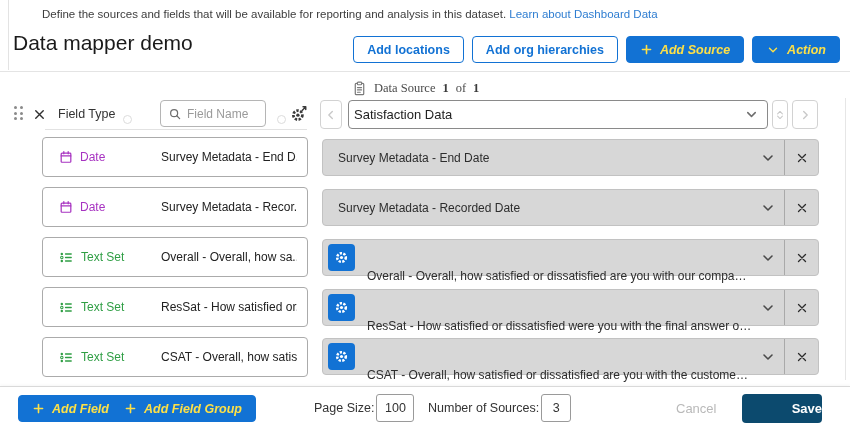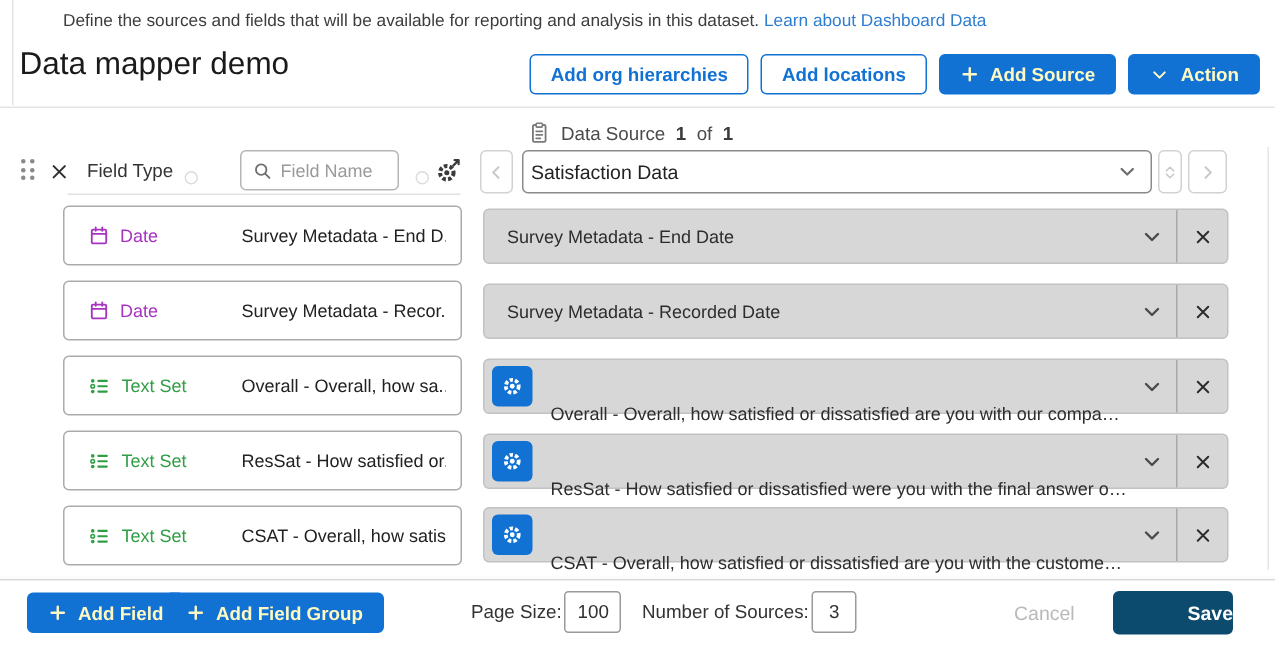--- a/index.html
+++ b/index.html
@@ -16,25 +16,25 @@
   
   .note { position:absolute; left:42px; top:8px; font-size:11.5px; color:#3d3d3d; }
   .note a { color:#2e7dd1; text-decoration:none; cursor:pointer; }
   .page-title { position:absolute; left:13px; top:31px; font-size:21px; font-weight:500; color:#1a1a1a; }
 
   .top-actions { position:absolute; right:10px; top:36px; display:flex; gap:8px; align-items:center; }
   .btn { display:inline-flex; align-items:center; gap:7px; height:27px; padding:0 13px;
          border-radius:4px; font-size:12.5px; font-weight:600; cursor:pointer;
          font-family:"Liberation Sans", sans-serif; }
   .btn.outline { background:#fff; border:1px solid #1272d4; color:#1272d4; }
-  .btn.solid   { background:#1272d4; border:1px solid #1272d4; color:#fef9c3; }
+  .btn.solid   { background:#1272d4; border:1px solid #1272d4; color:#fde047;font-style:italic; }
 
   
   .ds-label { position:absolute; left:352px; top:81px; display:flex; align-items:center; gap:7px;
-              font-size:12.5px; color:#4a4a4a; }
+              font-size:12.5px; color:#4a4a4a;font-family:Liberation Serif, serif; }
   .ds-label b { font-weight:700; color:#3c3c3c; }
   .ds-label svg { color:#7a7a7a; }
 
   
   .drag-dots { position:absolute; left:14px; top:106px; display:grid;
                grid-template-columns:repeat(2,3px); grid-gap:2.5px; cursor:grab; }
   .drag-dots i { width:3px; height:3px; border-radius:50%; background:#8a8a8a; }
   .hdr-x { position:absolute; left:32px; top:106px; width:16px; height:16px; color:#2f2f2f;
            background:none; border:none; cursor:pointer; padding:0; }
   .col-title { position:absolute; left:58px; top:107px; font-size:12.5px; color:#333; }
@@ -172,24 +172,24 @@
 
   <div class="note">
     <span>Define the sources and fields that will be available for reporting and analysis in this dataset.</span>
     <a>Learn about Dashboard Data</a>
   </div>
 
   <h1 class="page-title">Data mapper demo</h1>
 
   <div class="top-actions">
     <button class="btn outline">
+      <span>Add locations</span>
+    </button>
+    <button class="btn outline">
       <span>Add org hierarchies</span>
-    </button>
-    <button class="btn outline">
-      <span>Add locations</span>
     </button>
     <button class="btn solid">
       <svg class="ic" width="13" height="13">
           <use href="#i-plus"></use>
         </svg>
       <span>Add Source</span>
     </button>
     <button class="btn solid">
       <svg class="ic" width="14" height="14">
           <use href="#i-chev-down"></use>

